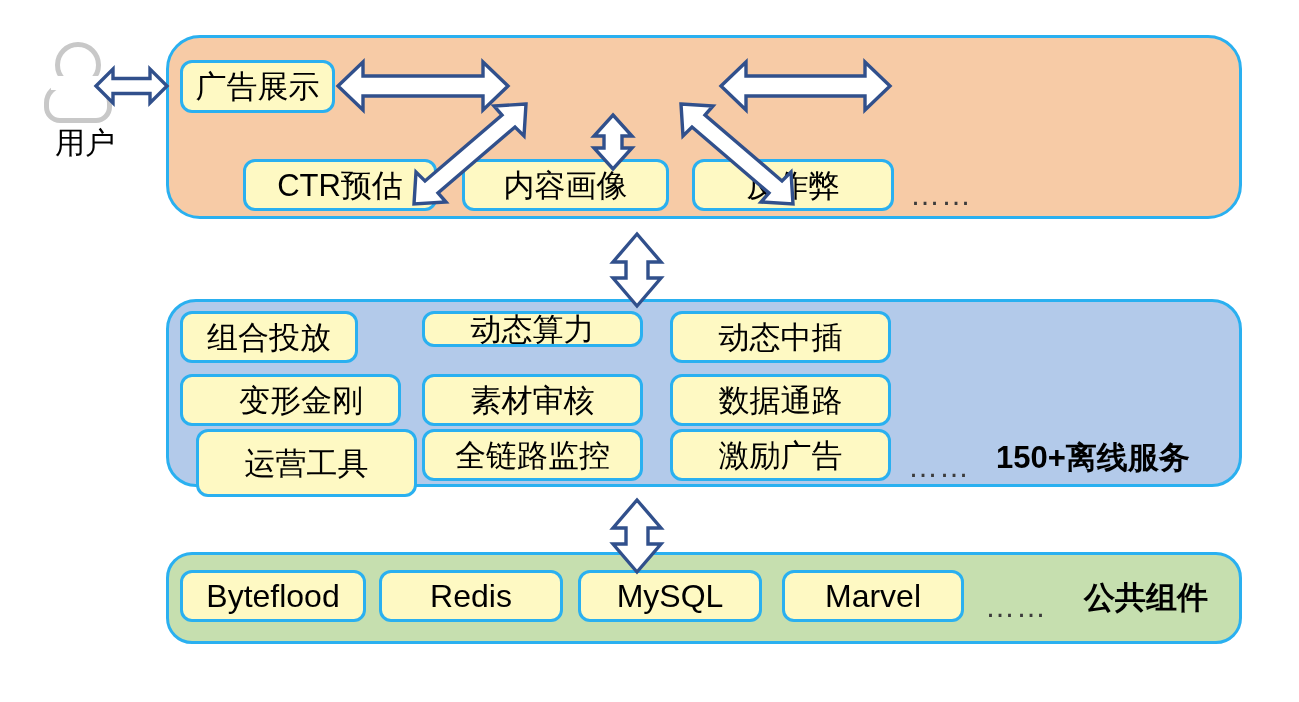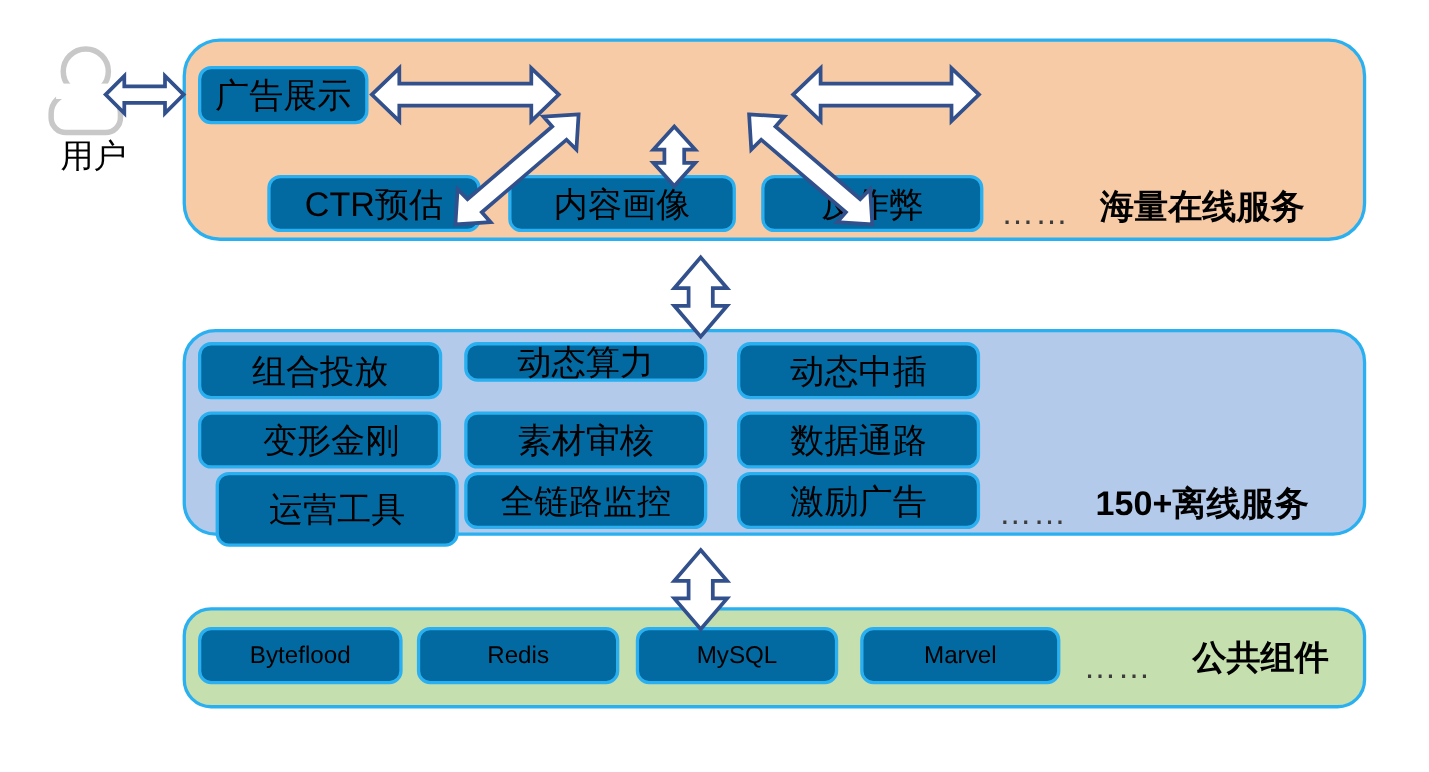--- a/index.html
+++ b/index.html
@@ -89,32 +89,32 @@
   #panel-common {
     left: 166px; top: 552px;
     width: 1076px; height: 92px;
     background: #c6dfaf;
     border-radius: 26px;
   }
 
   
   .svc {
     position: absolute;
-    background: #0369a1;
+    background: #fef9c3;
     border: 3px solid #2ab0f0;
     border-radius: 12px;
     display: flex;
     align-items: center;
     justify-content: center;
     color: #000000;
     white-space: nowrap;
     font-size: 31px;
     line-height: 1;
   }
-  .svc.latin { font-size: 22px; }
+  .svc.latin { font-size: 32px; }
 
   
   .caption {
     position: absolute;
     font-weight: bold;
     color: #000000;
     white-space: nowrap;
     font-size: 31px;
     line-height: 1;
   }
@@ -169,25 +169,24 @@
 
 
   <div class="svc" style="left:462px; top:159px; width:207px; height:52px;">内容画像</div>
 
   <div class="svc" style="left:243px; top:159px; width:194px; height:52px;">CTR预估</div>
 
   <div class="svc" style="left:692px; top:159px; width:202px; height:52px;">反作弊</div>
 
   <div class="dots" style="left:910px; top:180px;">……</div>
 
-  <div class="caption" style="left:1000px; top:172px;">海量在线服务</div>
 
   <div class="panel" id="panel-offline"></div>
 
-  <div class="svc" style="left:180px; top:311px; width:222px; height:52px;text-align:right;">组合投放</div>
+  <div class="svc" style="left:180px; top:311px; width:178px; height:52px;text-align:right;">组合投放</div>
   <div class="svc" style="left:422px; top:311px; width:221px; height:36px;">动态算力</div>
   <div class="svc" style="left:670px; top:311px; width:221px; height:52px;">动态中插</div>
 
   <div class="svc" style="left:180px; top:374px; width:221px; height:52px;padding-left:21px;">变形金刚</div>
   <div class="svc" style="left:422px; top:374px; width:221px; height:52px;">素材审核</div>
   <div class="svc" style="left:670px; top:374px; width:221px; height:52px;">数据通路</div>
 
   <div class="svc" style="left:196px; top:429px; width:221px; height:68px;">运营工具</div>
   <div class="svc" style="left:422px; top:429px; width:221px; height:52px;">全链路监控</div>
   <div class="svc" style="left:670px; top:429px; width:221px; height:52px;">激励广告</div>

